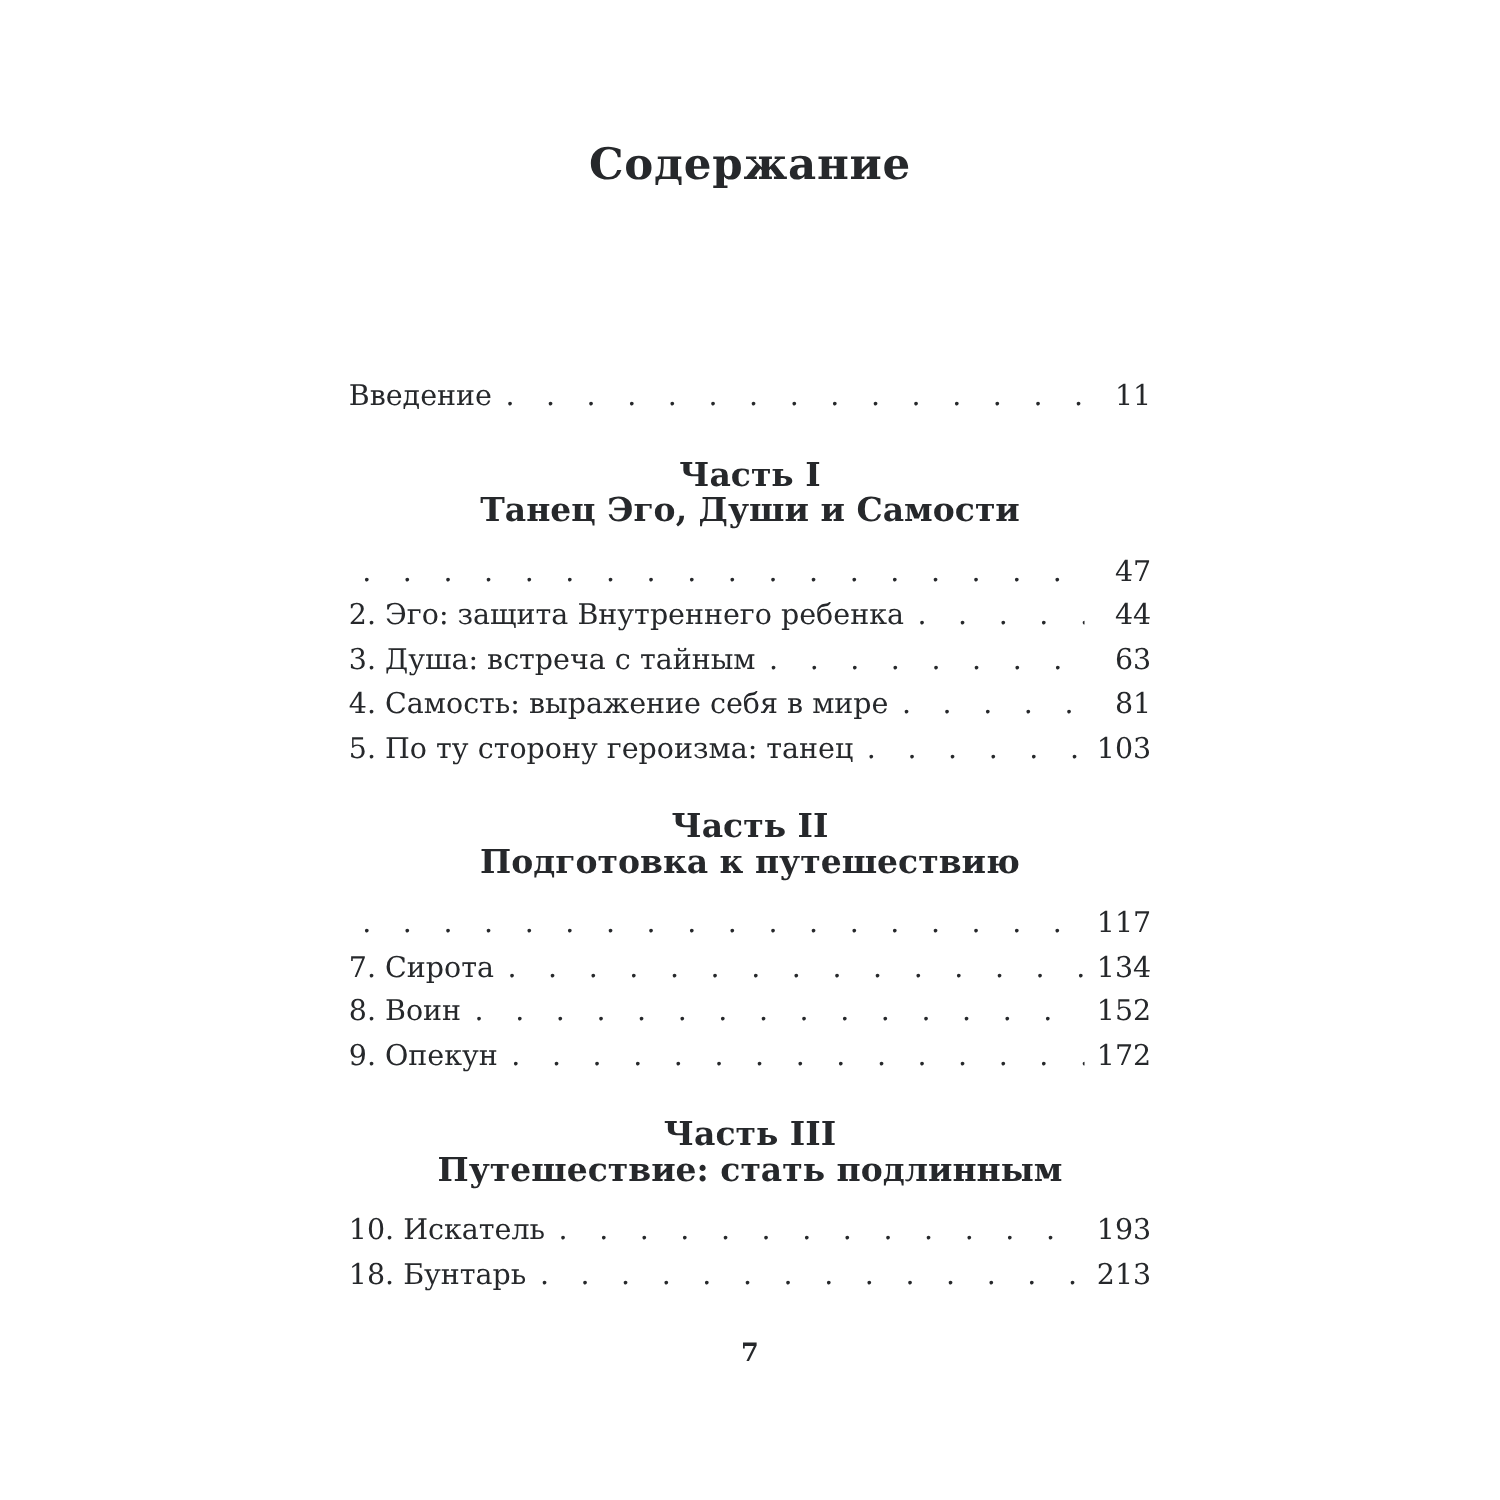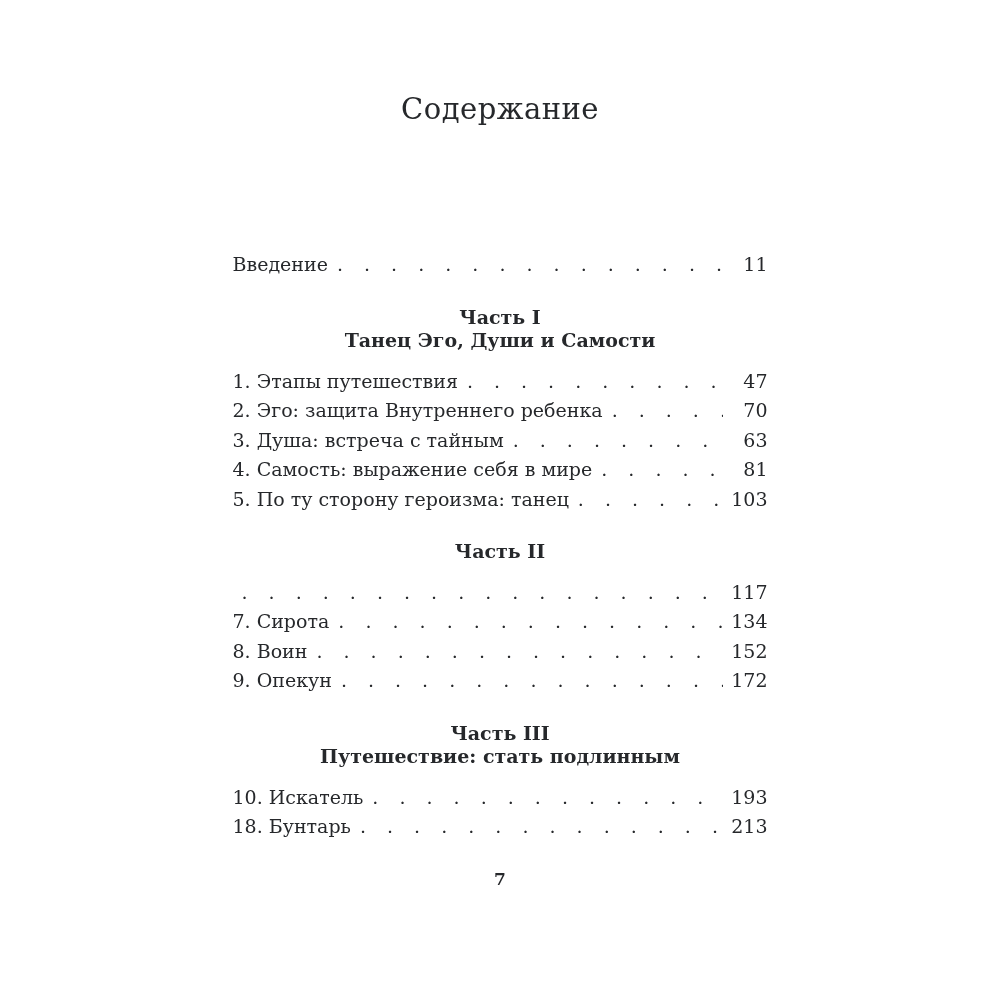--- a/index.html
+++ b/index.html
@@ -10,21 +10,21 @@
     font-family: "DejaVu Serif", "Liberation Serif", serif;
     overflow: hidden;
   }
   .page {
     width: 1000px; height: 1000px;
     position: relative;
   }
   .page-title {
     text-align: center;
     font-size: 29px;
-    font-weight: normal;
+    font-weight: bold;
     padding-top: 92px;
     letter-spacing: 0.5px;
   }
   .toc {
     width: 535px;
     margin: 124px auto 16px;
   }
   .toc-row {
     display: flex;
     align-items: baseline;
@@ -45,21 +45,21 @@
     letter-spacing: 7.5px;
   }
   .pageno {
     min-width: 38px;
     text-align: right;
     white-space: nowrap;
   }
   .part {
     text-align: center;
     font-weight: bold;
-    font-size: 19px;
+    font-size: 22px;
     line-height: 23.5px;
     margin: 26px 0 14px;
   }
   .folio {
     text-align: center;
     font-size: 17px;
     font-weight: bold;
     margin-top: 27px;
   }
 </style>
@@ -76,47 +76,47 @@
       <span class="toc-label">Введение</span>
       <span class="leader"></span>
       <span class="pageno">11</span>
     </div>
 
     <div class="part">
       <div>Часть I</div>
       <div>Танец Эго, Души и Самости</div>
     </div>
     <div class="toc-row">
-      <span class="toc-label">1. Этапы путешествия</span>
       <span class="leader"></span>
       <span class="pageno">47</span>
     </div>
     <div class="toc-row">
       <span class="toc-label">2. Эго: защита Внутреннего ребенка</span>
       <span class="leader"></span>
-      <span class="pageno">70</span>
+      <span class="pageno">44</span>
     </div>
     <div class="toc-row">
       <span class="toc-label">3. Душа: встреча с тайным</span>
       <span class="leader"></span>
       <span class="pageno">63</span>
     </div>
     <div class="toc-row">
       <span class="toc-label">4. Самость: выражение себя в мире</span>
       <span class="leader"></span>
       <span class="pageno">81</span>
     </div>
     <div class="toc-row">
       <span class="toc-label">5. По ту сторону героизма: танец</span>
       <span class="leader"></span>
       <span class="pageno">103</span>
     </div>
 
     <div class="part">
       <div>Часть II</div>
+      <div>Подготовка к путешествию</div>
     </div>
     <div class="toc-row">
       <span class="leader"></span>
       <span class="pageno">117</span>
     </div>
     <div class="toc-row">
       <span class="toc-label">7. Сирота</span>
       <span class="leader"></span>
       <span class="pageno">134</span>
     </div>

